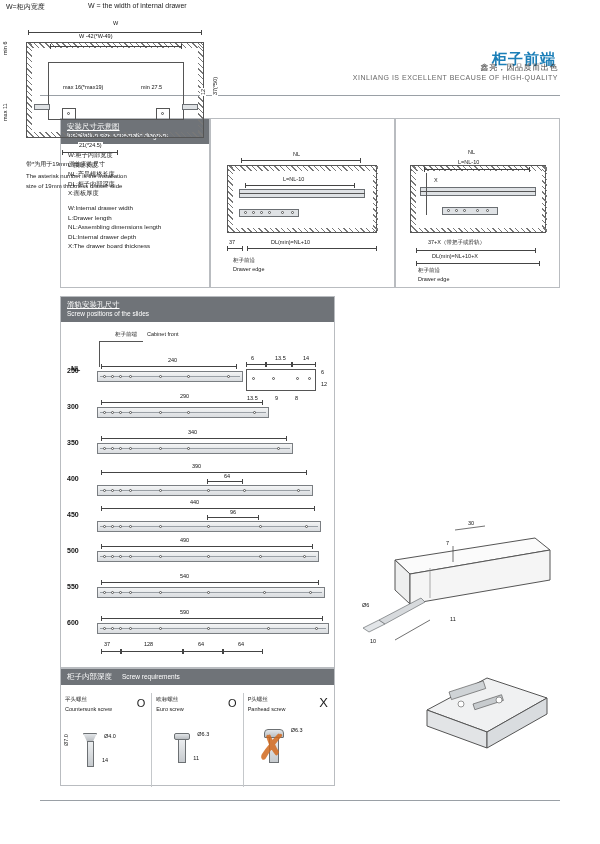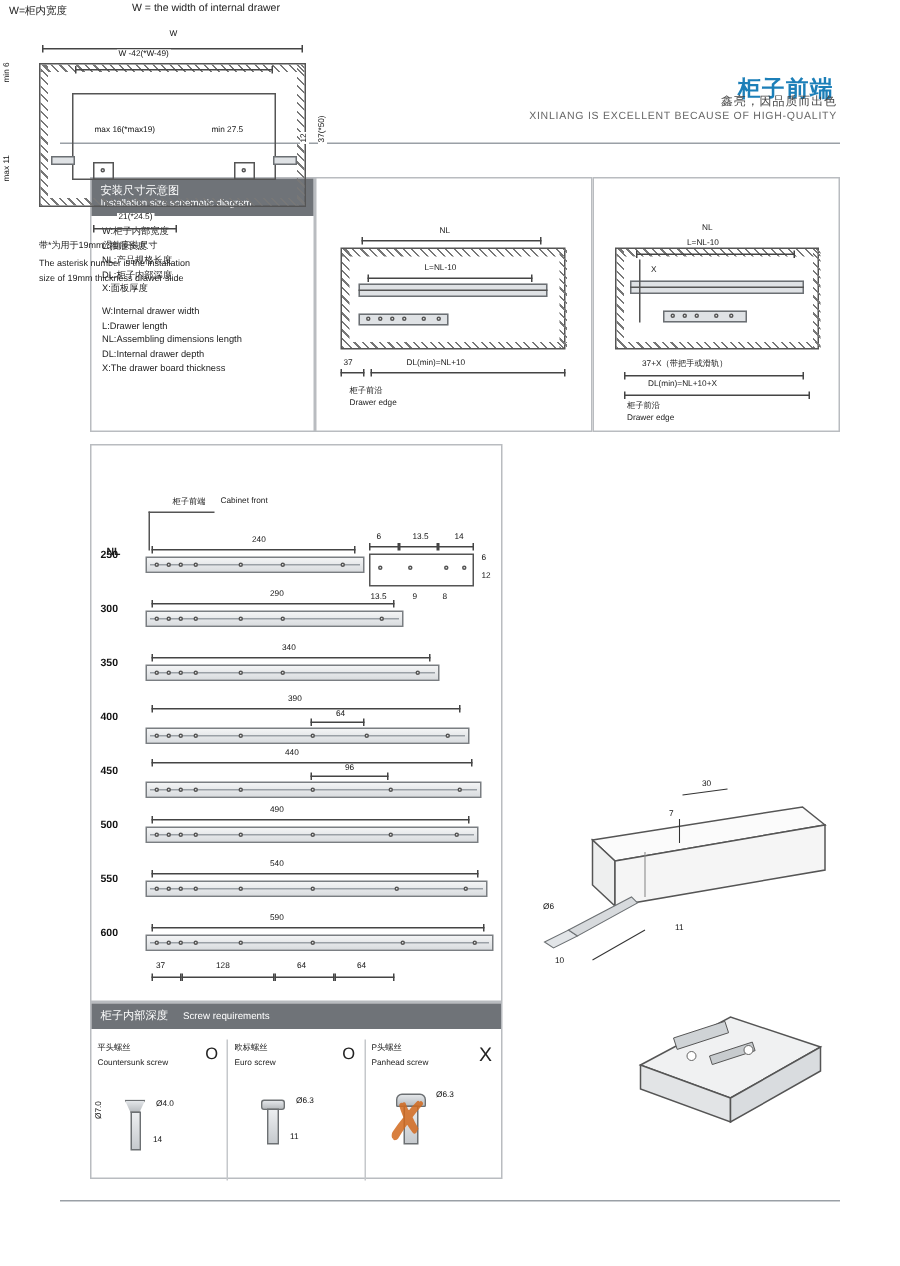--- a/index.html
+++ b/index.html
@@ -48,21 +48,21 @@
     position:absolute; left:40px; top:800px; width:520px; height:1px; background:#9aa0a6;
   }
 
   
   .panel { position:absolute; border:1px solid #b9bcc0; background:#fff; }
   .panel-title {
     background:#6f7378; color:#fff;
     font-size:7px; line-height:1.35;
     padding:3px 6px;
   }
-  .panel-title .cn { display:block; font-size:7.5px; }
+  .panel-title .cn { display:block; font-size:7.5px;text-decoration:underline; }
   .panel-title .en { display:block; font-size:6.5px; }
   .txt7 { font-size:7px; color:#222; }
 
   
   #p-install { left:60px; top:118px; width:150px; height:170px; }
   #p-external { left:210px; top:118px; width:185px; height:170px; }
   #p-internal { left:395px; top:118px; width:165px; height:170px; }
 
   .legend-list { padding:6px 7px; }
   .legend-list div { font-size:6.2px; line-height:1.55; color:#222; }
@@ -221,20 +221,24 @@
     <div class="dim-label" style="left:32px; top:96px;">37+X（带把手或滑轨）</div>
     <div class="dimline" style="left:20px; top:107px; width:120px;"></div>
     <div class="dim-label" style="left:36px; top:110px;">DL(min)=NL+10+X</div>
     <div class="dimline" style="left:20px; top:120px; width:124px;"></div>
     <div class="dim-label" style="left:22px; top:124px;">柜子前沿</div>
     <div class="dim-label" style="left:22px; top:133px;">Drawer edge</div>
   </div>
 </div>
 
 <div class="panel" id="p-screw">
+  <div class="panel-title">
+    <span class="cn">滑轨安装孔尺寸</span>
+    <span class="en">Screw positions of the slides</span>
+  </div>
 
   <div class="line-v" style="left:38px; top:44px; height:26px;"></div>
   <div class="line-h" style="left:38px; top:44px; width:44px;"></div>
   <div class="dim-label" style="left:54px; top:34px;">柜子前端</div>
   <div class="dim-label" style="left:86px; top:34px;">Cabinet front</div>
   <div class="dim-label" style="left:10px; top:68px; font-size:7px; font-weight:bold;">NL</div>
 
   <div class="nl-table">
 
     <div class="nl-row">

